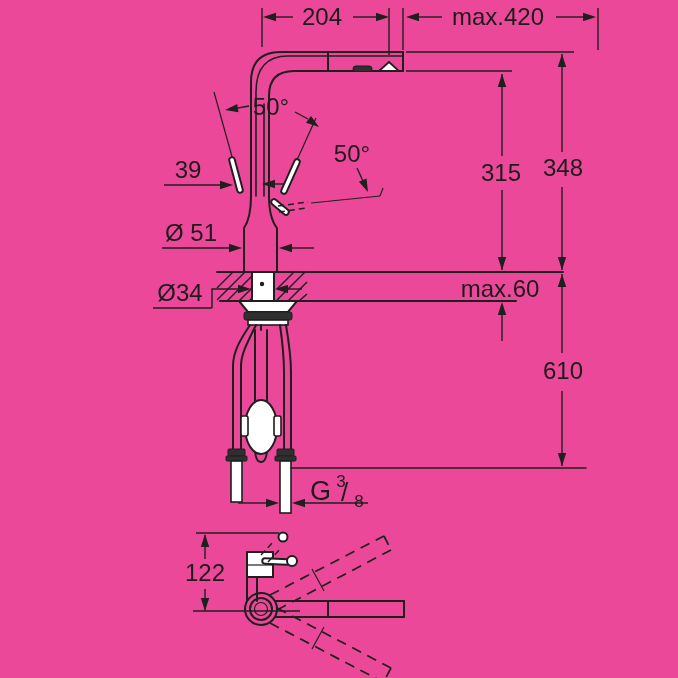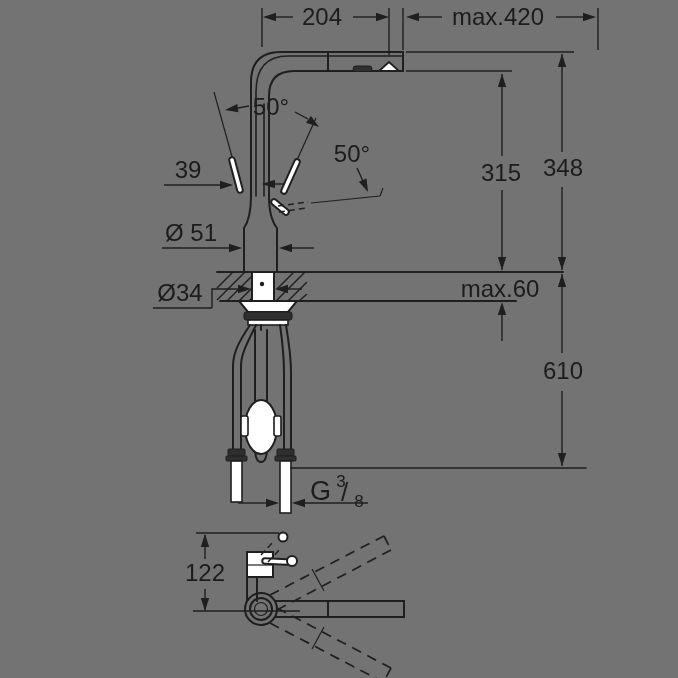--- a/index.html
+++ b/index.html
@@ -1,16 +1,16 @@
 <!DOCTYPE html>
 <html><head>
 <meta charset="utf-8">
 <style>
   html,body{margin:0;padding:0;background:#ffffff;}
-  .stage{width:678px;height:678px;background:#737373;position:relative;overflow:hidden;}
+  .stage{width:678px;height:678px;background:#ec4899;position:relative;overflow:hidden;}
   svg{display:block;}
   .ln{stroke:#1f1f1f;stroke-width:2;fill:none;stroke-linecap:round;}
   .ln15{stroke:#1f1f1f;stroke-width:1.6;fill:none;stroke-linecap:round;}
   .dim{stroke:#1f1f1f;stroke-width:1.4;fill:none;stroke-linecap:butt;}
   .thin{stroke:#1f1f1f;stroke-width:1.2;fill:none;}
   .hatch{stroke:#1f1f1f;stroke-width:1.4;fill:none;}
   .dash{stroke:#1f1f1f;stroke-width:1.7;fill:none;stroke-dasharray:10 7;}
   .dash-s{stroke:#1f1f1f;stroke-width:1.5;fill:none;stroke-dasharray:6 4;}
   .arr{fill:#1f1f1f;stroke:none;}
   .darkfill{fill:#2f2f2f;stroke:#1f1f1f;stroke-width:1;}

